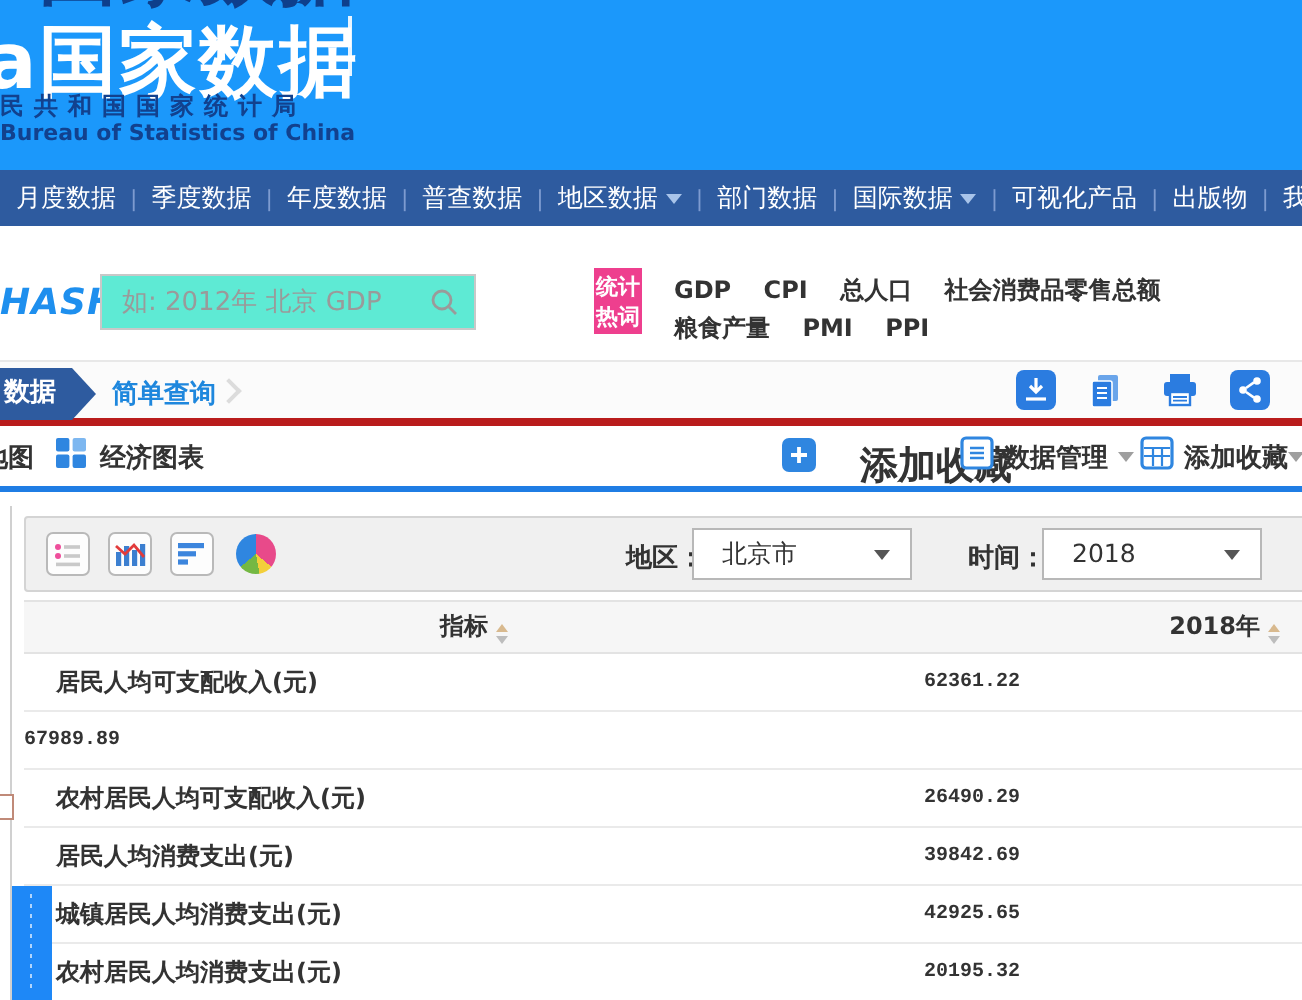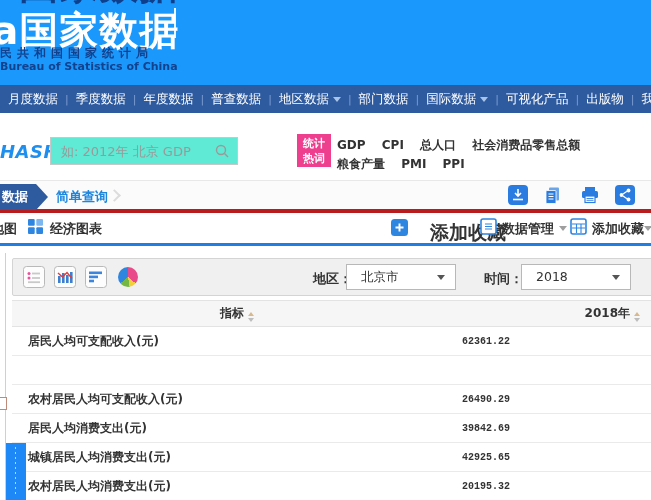--- a/index.html
+++ b/index.html
@@ -20,21 +20,21 @@
   .nav-sep { color:#7d9bd0; margin:0 7px; font-size:11px; }
   .nav-caret { width:0; height:0; border-left:4px solid transparent; border-right:4px solid transparent; border-top:5px solid #a8c4ea; margin-left:4px; display:inline-block; }
 
   
   .hashu { position:absolute; left:0; top:141px; font-size:18px; font-weight:800; font-style:italic; color:#1e8fee; letter-spacing:.5px; }
   .searchbox { position:absolute; left:50px; top:137px; width:188px; height:28px; border:1px solid #c8c8c8; background:#5eead4; }
   .searchbox input { width:100%; height:100%; border:none; outline:none; padding:0 30px 0 10px; font-size:13px; color:#333; font-family:inherit; background:transparent; }
   .searchbox input::placeholder { color:#9a9a9a; }
   .mag { position:absolute; right:7px; top:5px; }
   .searchbtn { position:absolute; left:238px; top:136px; width:50px; height:30px; background:#2c5fad; color:#fff; font-size:14px; font-weight:700; border:none; font-family:inherit; cursor:pointer; }
-  .hotbadge { position:absolute; left:297px; top:134px; width:34px; height:33px; background:#ee3f8e; color:#fff; font-size:11px; font-weight:700; line-height:15px; text-align:center; padding-top:2px; }
+  .hotbadge { position:absolute; left:297px; top:134px; width:24px; height:33px; background:#ee3f8e; color:#fff; font-size:11px; font-weight:700; line-height:15px; text-align:center; padding-top:2px; }
   .hotwords { position:absolute; left:337px; font-size:12px; font-weight:700; color:#333; white-space:nowrap; }
   .hotwords.l1 { top:137px; } .hotwords.l2 { top:156px; }
   .hotword { margin-right:12px; cursor:pointer; }
 
   
   .crumbrow { position:absolute; left:0; top:180px; width:651px; height:33px; background:#fbfbfb; border-top:1px solid #e8e8e8; border-bottom:4px solid #b91c1c; }
   .crumb-tab { position:absolute; left:-22px; top:3px; width:70px; height:26px; background:#2e5b9f; color:#fff; font-size:13px; font-weight:700; line-height:26px; padding-left:24px;
     clip-path:polygon(0 0, calc(100% - 12px) 0, 100% 50%, calc(100% - 12px) 100%, 0 100%); cursor:pointer; }
   .crumb-current { position:absolute; left:56px; top:7px; font-size:13px; font-weight:700; color:#1e87dd; cursor:pointer; }
   .crumb-chevron { position:absolute; left:110px; top:10px; width:9px; height:9px; border-top:2px solid #dcdcdc; border-right:2px solid #dcdcdc; transform:rotate(45deg); }
@@ -280,20 +280,21 @@
       <div class="th-year"><span>2018年</span><span class="sort">
             <i class="up"></i>
             <i class="dn"></i>
           </span></div>
     </div>
     <div class="trow">
       <span class="tind">居民人均可支配收入(元)</span>
       <span class="tval">62361.22</span>
     </div>
     <div class="trow">
+      <span class="tval">67989.89</span>
     </div>
     <div class="trow">
       <span class="tind">农村居民人均可支配收入(元)</span>
       <span class="tval">26490.29</span>
     </div>
     <div class="trow">
       <span class="tind">居民人均消费支出(元)</span>
       <span class="tval">39842.69</span>
     </div>
     <div class="trow">

